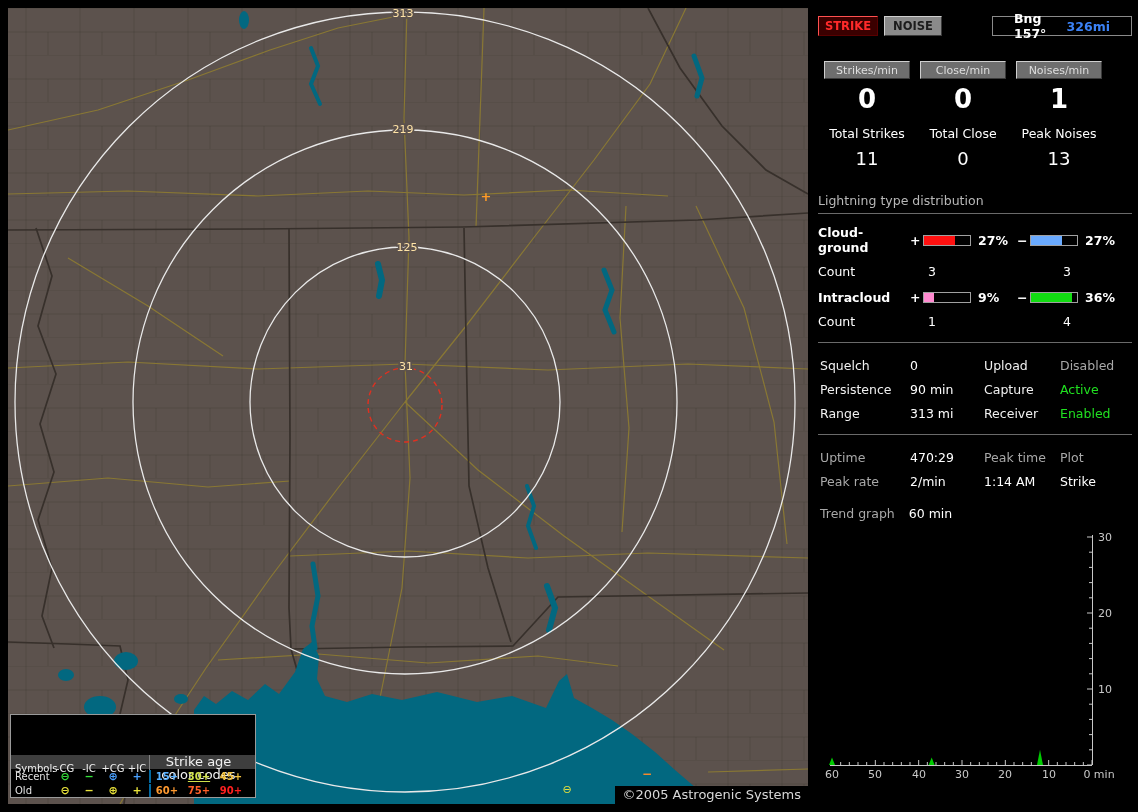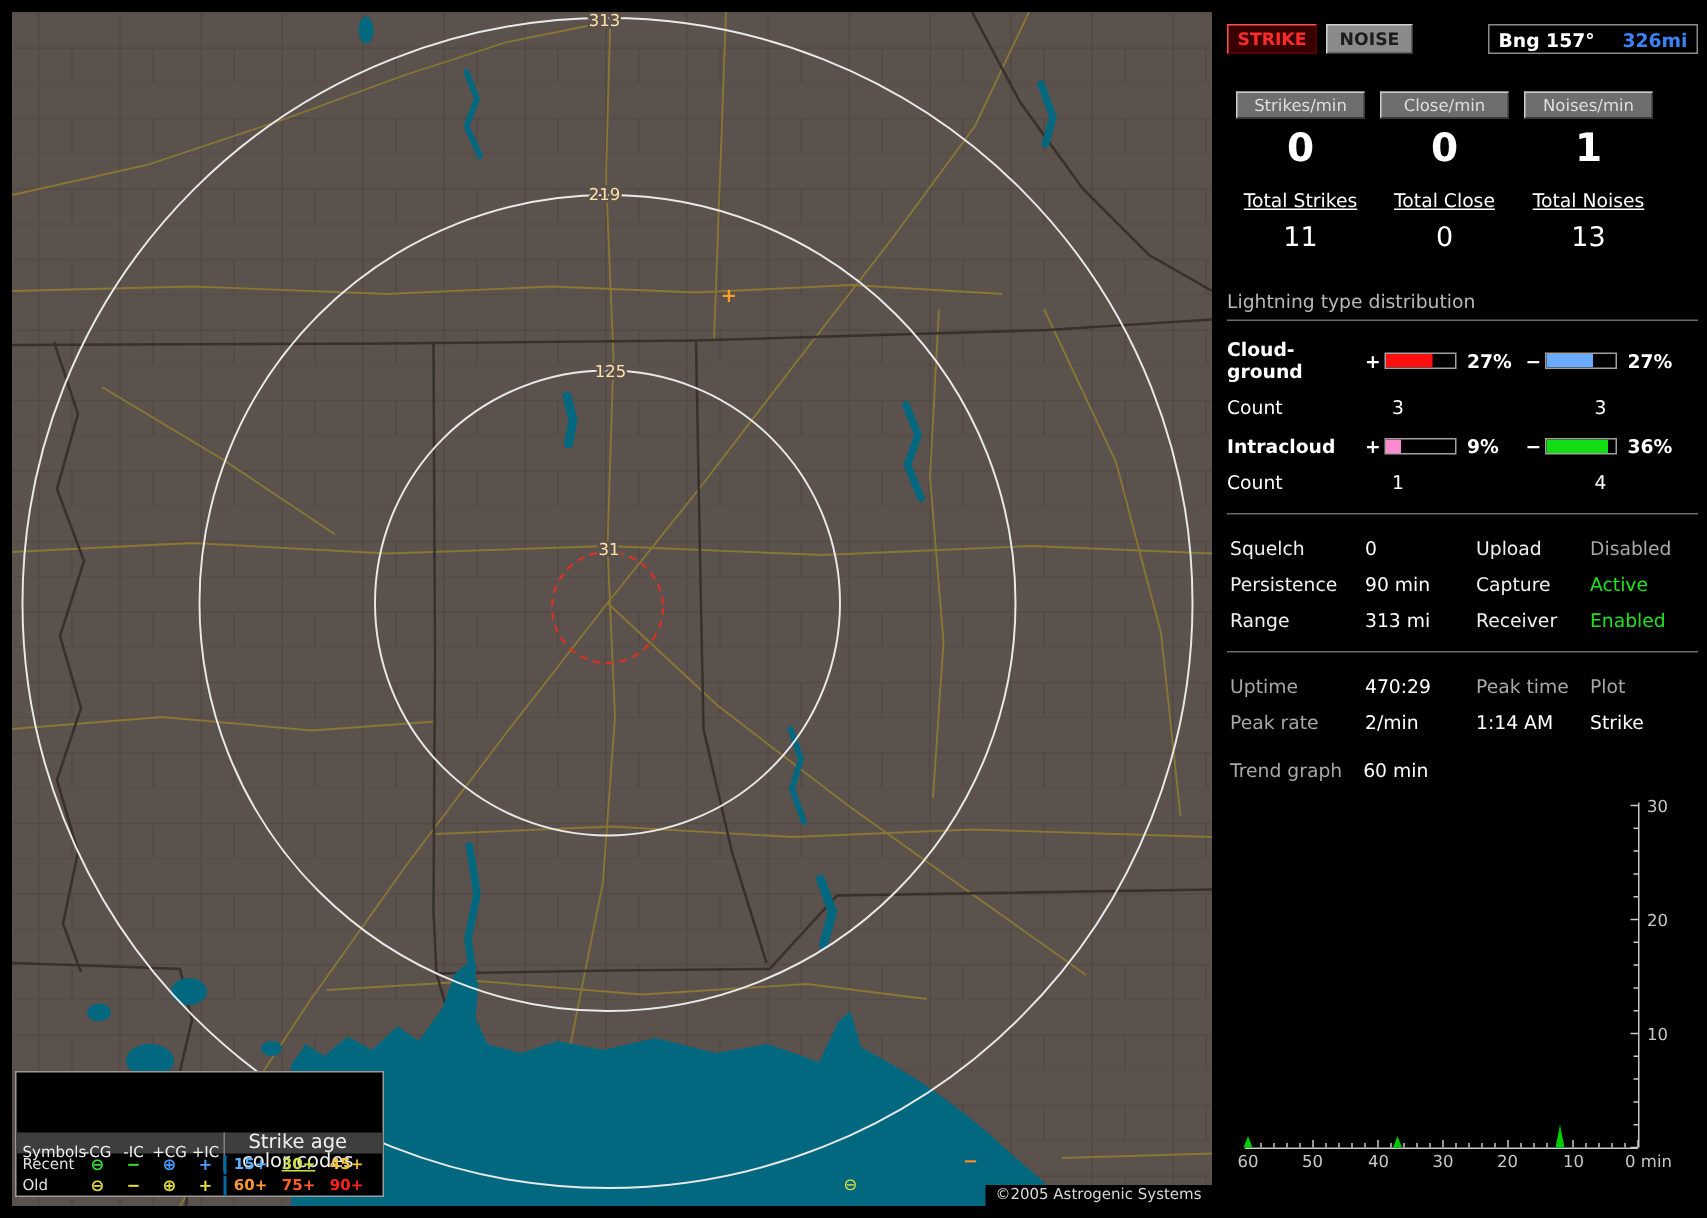--- a/index.html
+++ b/index.html
@@ -27,48 +27,48 @@
   .lg-row .c1 { padding-left:2px; }
   .cs { text-align:center; }
   .age-title { grid-column:6 / span 3; text-align:center; border-left:1px solid #808080; font-size:13px; }
   .agecell { text-align:center; font-weight:bold; }
   .agecell.first { border-left:2px solid #0369a1; }
   .sym { font-weight:bold; font-size:11px; }
   .sym.g { color:#35e03a; } .sym.b { color:#49a0ff; } .sym.y { color:#e8e23a; }
 
   .map-copyright {
     position:absolute; right:0; bottom:0; background:#000;
-    color:#d8d8d8; font-size:10px; padding:1px 7px 2px 7px;
+    color:#d8d8d8; font-size:13px; padding:1px 7px 2px 7px;
   }
 
   
   .panel { position:absolute; left:818px; top:8px; width:314px; height:796px; }
 
   .topbar { display:flex; align-items:center; margin-top:7px; height:22px; }
   .btn3d {
     display:inline-flex; align-items:center; justify-content:center;
     height:20px; font-size:11.5px; font-weight:bold;
     border-top:1px solid #cfcfcf; border-left:1px solid #cfcfcf;
     border-right:1px solid #3a3a3a; border-bottom:1px solid #3a3a3a;
     cursor:default;
   }
   .strike-btn { width:60px; background:#3a0000; color:#ff2a2a; border-color:#ff5050 #5a0000 #5a0000 #ff5050; }
   .noise-btn { width:58px; background:#8a8a8a; color:#1c1c1c; margin-left:6px; }
   .bng-box {
     margin-left:auto; width:140px; height:20px; background:#000;
     border:1px solid #8a8a8a; display:flex; align-items:center;
-    justify-content:space-between; padding:0 6px; font-weight:bold; font-size:12.5px;
+    justify-content:space-between; padding:0 21px; font-weight:bold; font-size:12.5px;
   }
   .bng-box .rng { color:#3b82f6; }
 
   .rates { display:flex; justify-content:flex-start; margin-top:24px; padding:0 1px; }
   .rate-col { width:96px; text-align:center; }
   .rate-btn { width:86px; margin:0 auto; height:18px; background:#6e6e6e; color:#dedede; font-size:11px; font-weight:normal; }
   .rate-val { font-size:26px; font-weight:bold; margin-top:5px; }
-  .total-label { font-size:12.5px; margin-top:12px;text-decoration:underline; }
+  .total-label { font-size:12.5px; margin-top:12px; }
   .total-val { font-size:18px; margin-top:7px; }
 
   .dist-title { color:#b8b8b8; margin-top:24px; padding-bottom:5px; border-bottom:1px solid #6a6a6a; }
   .dist-row { display:flex; align-items:center; margin-top:11px; }
   .dist-label { width:92px; font-weight:bold; }
   .sign { width:13px; font-weight:bold; }
   .bar { width:48px; height:11px; border:1px solid #a0a0a0; background:#000; margin-right:7px; position:relative; overflow:hidden; }
   .bar-fill { position:absolute; left:0; top:0; bottom:0; width:0; }
   .pct { width:39px; font-weight:bold; }
   .count-row { display:flex; margin-top:9px; }
@@ -232,21 +232,21 @@
     </div>
     <div class="rate-col">
       <div class="btn3d rate-btn">Close/min</div>
       <div class="rate-val">0</div>
       <div class="total-label">Total Close</div>
       <div class="total-val">0</div>
     </div>
     <div class="rate-col">
       <div class="btn3d rate-btn">Noises/min</div>
       <div class="rate-val">1</div>
-      <div class="total-label">Total Noises</div>
+      <div class="total-label">Peak Noises</div>
       <div class="total-val">13</div>
     </div>
   </div>
 
   <div class="dist-title">Lightning type distribution</div>
 
   <div class="dist-row">
     <span class="dist-label">Cloud-ground</span>
     <span class="sign">+</span>
     <span class="bar">

